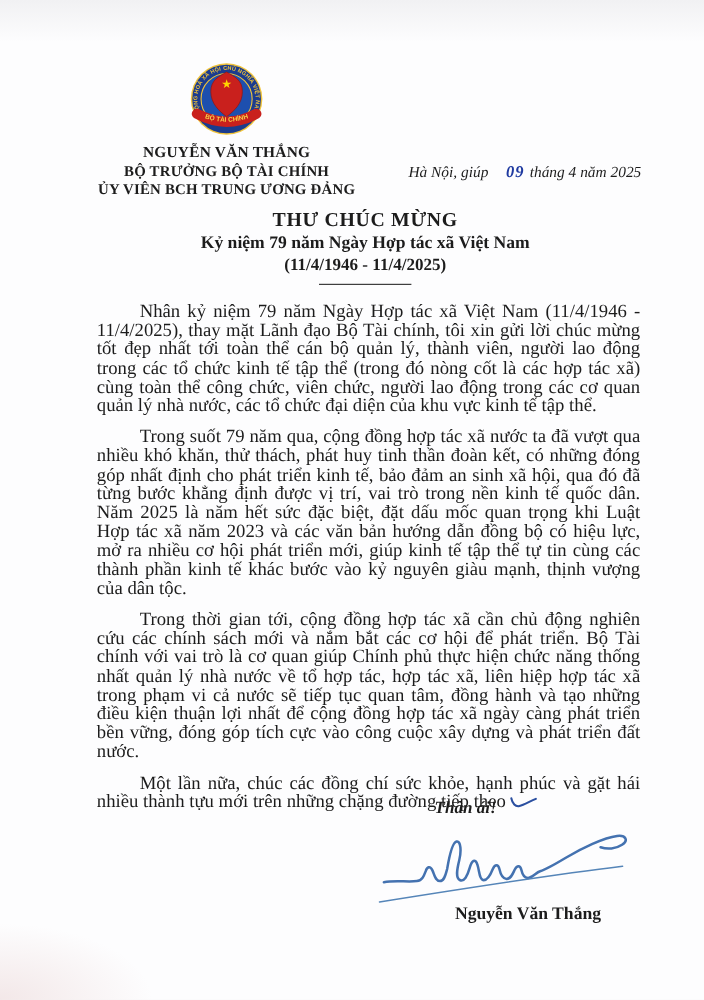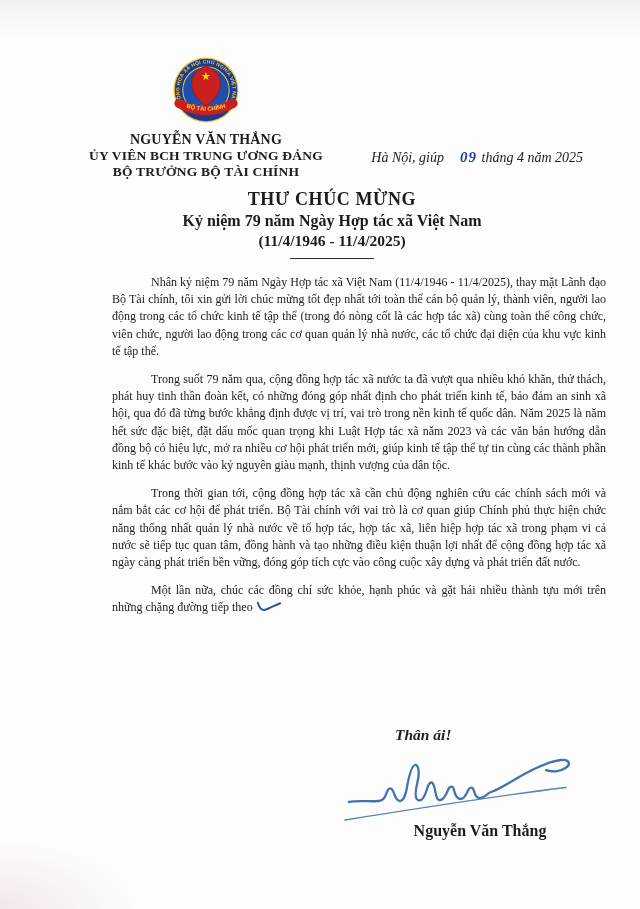--- a/index.html
+++ b/index.html
@@ -38,21 +38,21 @@
     position:absolute;left:0;top:188px;width:640px;text-align:center;
     transform:translateX(12px);
   }
   .title-main{font-weight:bold;font-size:18px;line-height:22px;letter-spacing:.6px;}
   .title-sub{font-weight:bold;font-size:16px;line-height:21px;}
   .title-range{font-weight:bold;font-size:15.5px;line-height:20px;}
   .title-divider{width:84px;border-top:1.6px solid #2b2b2b;margin:7px auto 0 auto;}
   
   .body-block{
     position:absolute;left:88px;top:274px;width:494px;
-    font-size:12px;line-height:17.2px;text-align:justify;margin-left:24px;
+    font-size:17px;line-height:17.2px;text-align:justify;
   }
   .body-block p{margin:0 0 11px 0;text-indent:39px;}
   .pen-flourish{display:inline-block;vertical-align:-2px;margin-left:3px;}
   
   .salutation{
     position:absolute;left:395px;top:726px;width:120px;text-align:left;
     font-weight:bold;font-style:italic;font-size:15.5px;
   }
   .signature{position:absolute;left:343px;top:752px;width:240px;height:78px;}
   .signer-name{
@@ -78,22 +78,22 @@
       <text font-size="6" font-weight="bold" fill="#f0c33a" letter-spacing="0.25" font-family="Liberation Sans, sans-serif">
         <textPath href="#sealRing" startOffset="50%" text-anchor="middle">CỘNG HOÀ XÃ HỘI CHỦ NGHĨA VIỆT NAM</textPath>
       </text>
       <path d="M 13,61 Q 45,78 77,61" fill="none" stroke="#c9201d" stroke-width="11" stroke-linecap="round"></path>
       <text font-size="7" font-weight="bold" fill="#f7d348" font-family="Liberation Sans, sans-serif">
         <textPath href="#sealBanner" startOffset="50%" text-anchor="middle">BỘ TÀI CHÍNH</textPath>
       </text>
       <text x="45" y="33" font-size="13" text-anchor="middle" fill="#ffd700">★</text>
     </svg>
     <div class="sender-name">NGUYỄN VĂN THẮNG</div>
+    <div class="sender-title">BỘ TRƯỞNG BỘ TÀI CHÍNH</div>
     <div class="sender-title">ỦY VIÊN BCH TRUNG ƯƠNG ĐẢNG</div>
-    <div class="sender-title">BỘ TRƯỞNG BỘ TÀI CHÍNH</div>
   </div>
 
   <div class="dateline"><span>Hà Nội, giúp</span><span class="hand-day">09</span>
     <span>tháng 4 năm 2025</span>
   </div>
 
   <div class="title-block">
     <div class="title-main">THƯ CHÚC MỪNG</div>
     <div class="title-sub">Kỷ niệm 79 năm Ngày Hợp tác xã Việt Nam</div>
     <div class="title-range">(11/4/1946 - 11/4/2025)</div>

